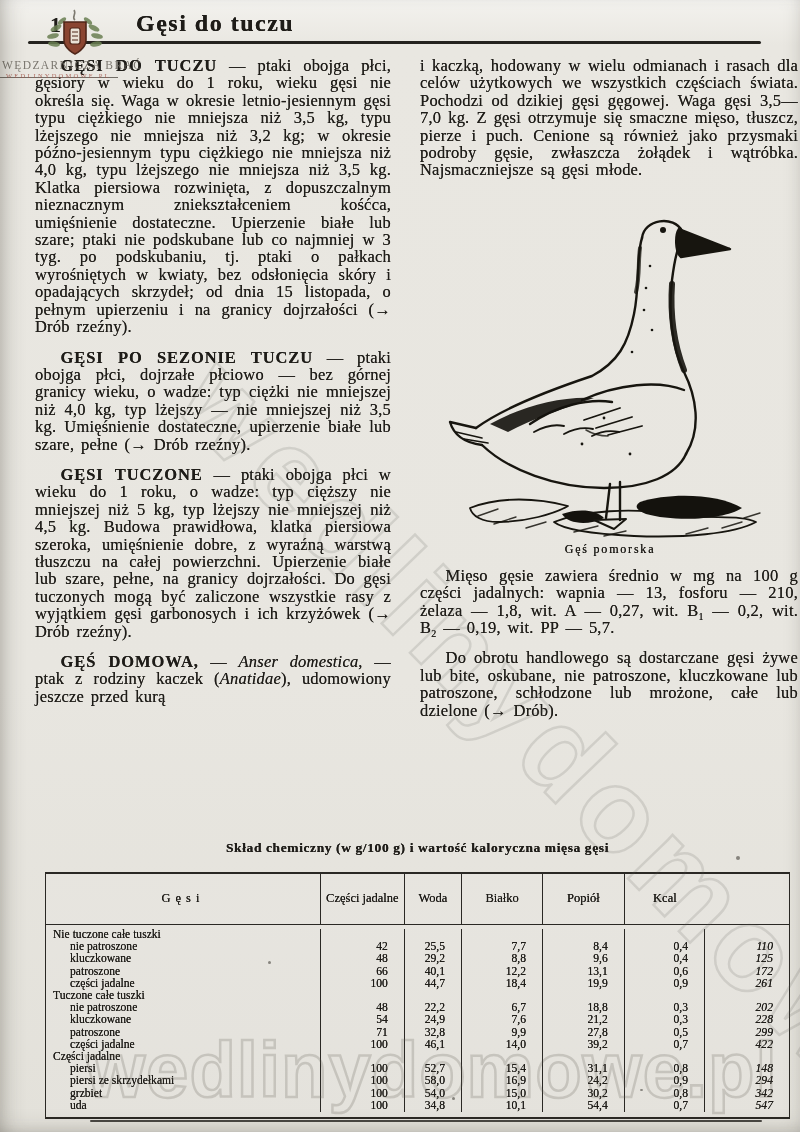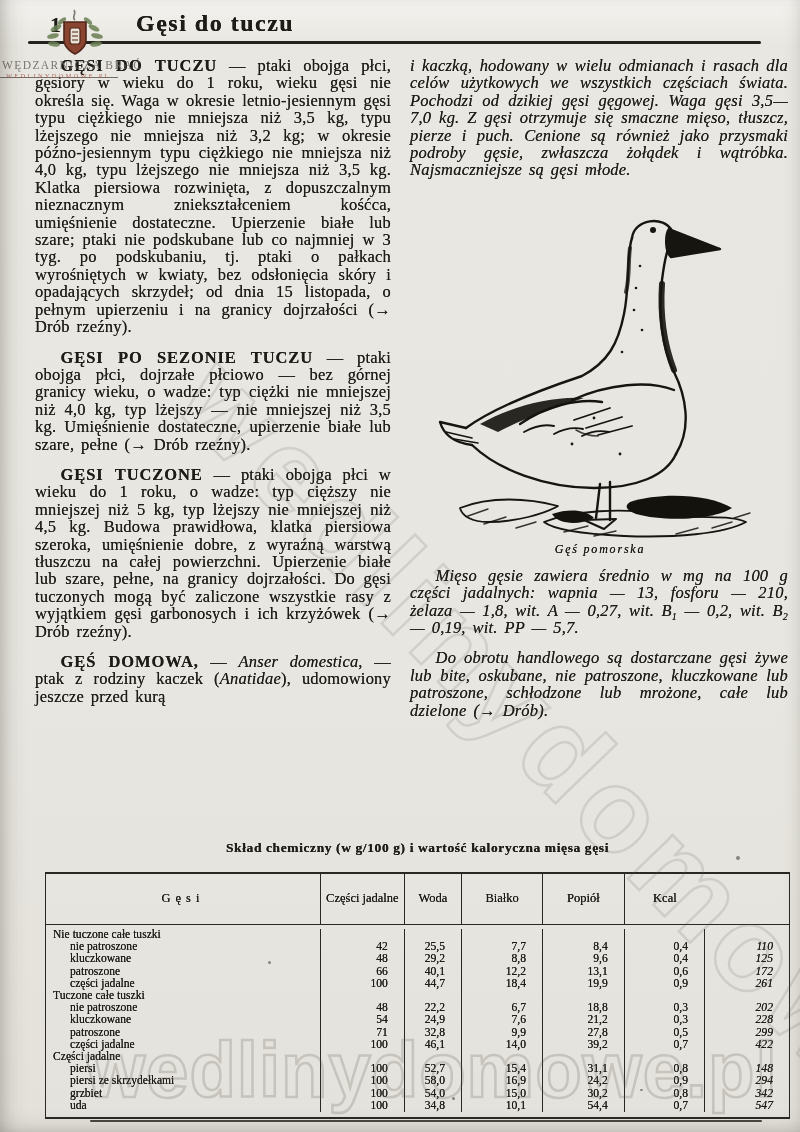--- a/index.html
+++ b/index.html
@@ -27,21 +27,21 @@
     position:absolute;left:136px;top:10px;font-size:24px;font-weight:bold;
     letter-spacing:1.5px;z-index:1;text-shadow:0 0 .6px currentColor;
   }
   .header-rule{
     position:absolute;left:28px;top:41px;width:733px;height:3px;
     background:#24221e;z-index:1;border-radius:2px;
   }
   
   .col{position:absolute;top:57px;z-index:2;}
   .col-left{left:35px;width:356px;}
-  .col-right{left:410px;width:378px;font-style:italic;}
+  .col-right{left:420px;width:378px;}
   .para{
     margin:0 0 13px 0;text-align:justify;
     font-size:16.5px;line-height:17.4px;letter-spacing:.2px;word-spacing:2.5px;
     text-indent:1.55em;text-shadow:0 0 .55px rgba(30,28,24,.85);
   }
   .para.noindent{text-indent:0;}
   .para .lead{font-weight:bold;letter-spacing:.9px;}
   .para em{font-style:italic;margin-top:15px;}
   .para sub{font-size:10px;line-height:0;}
   

